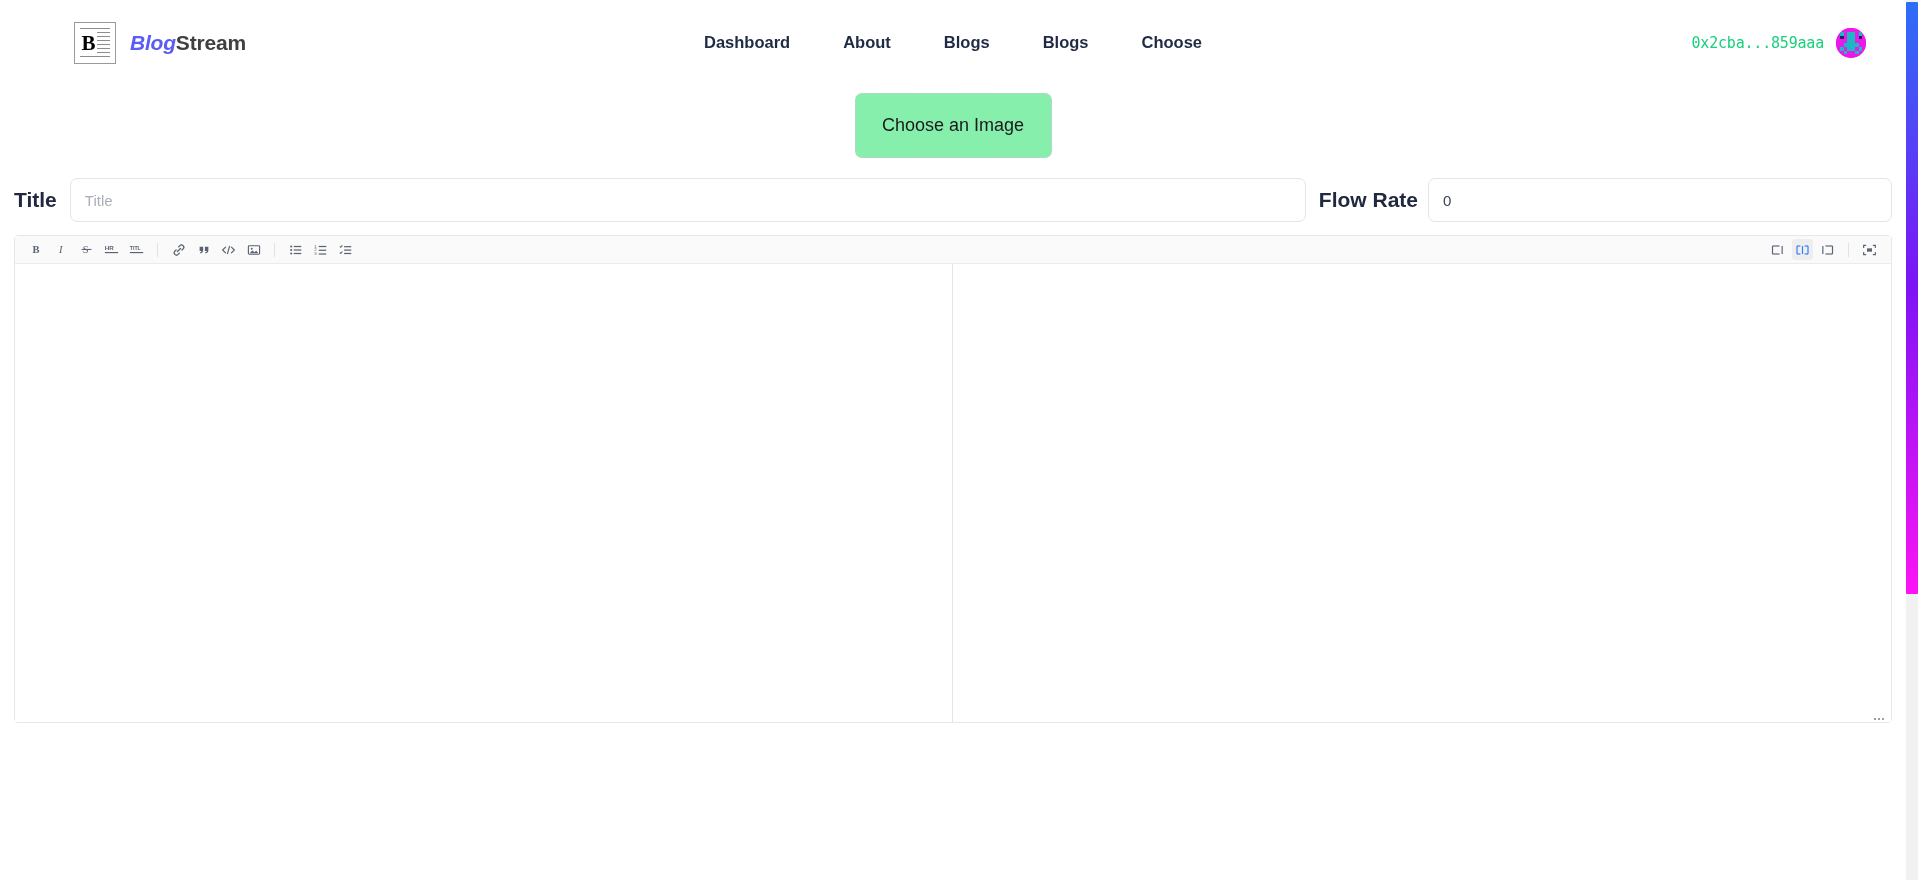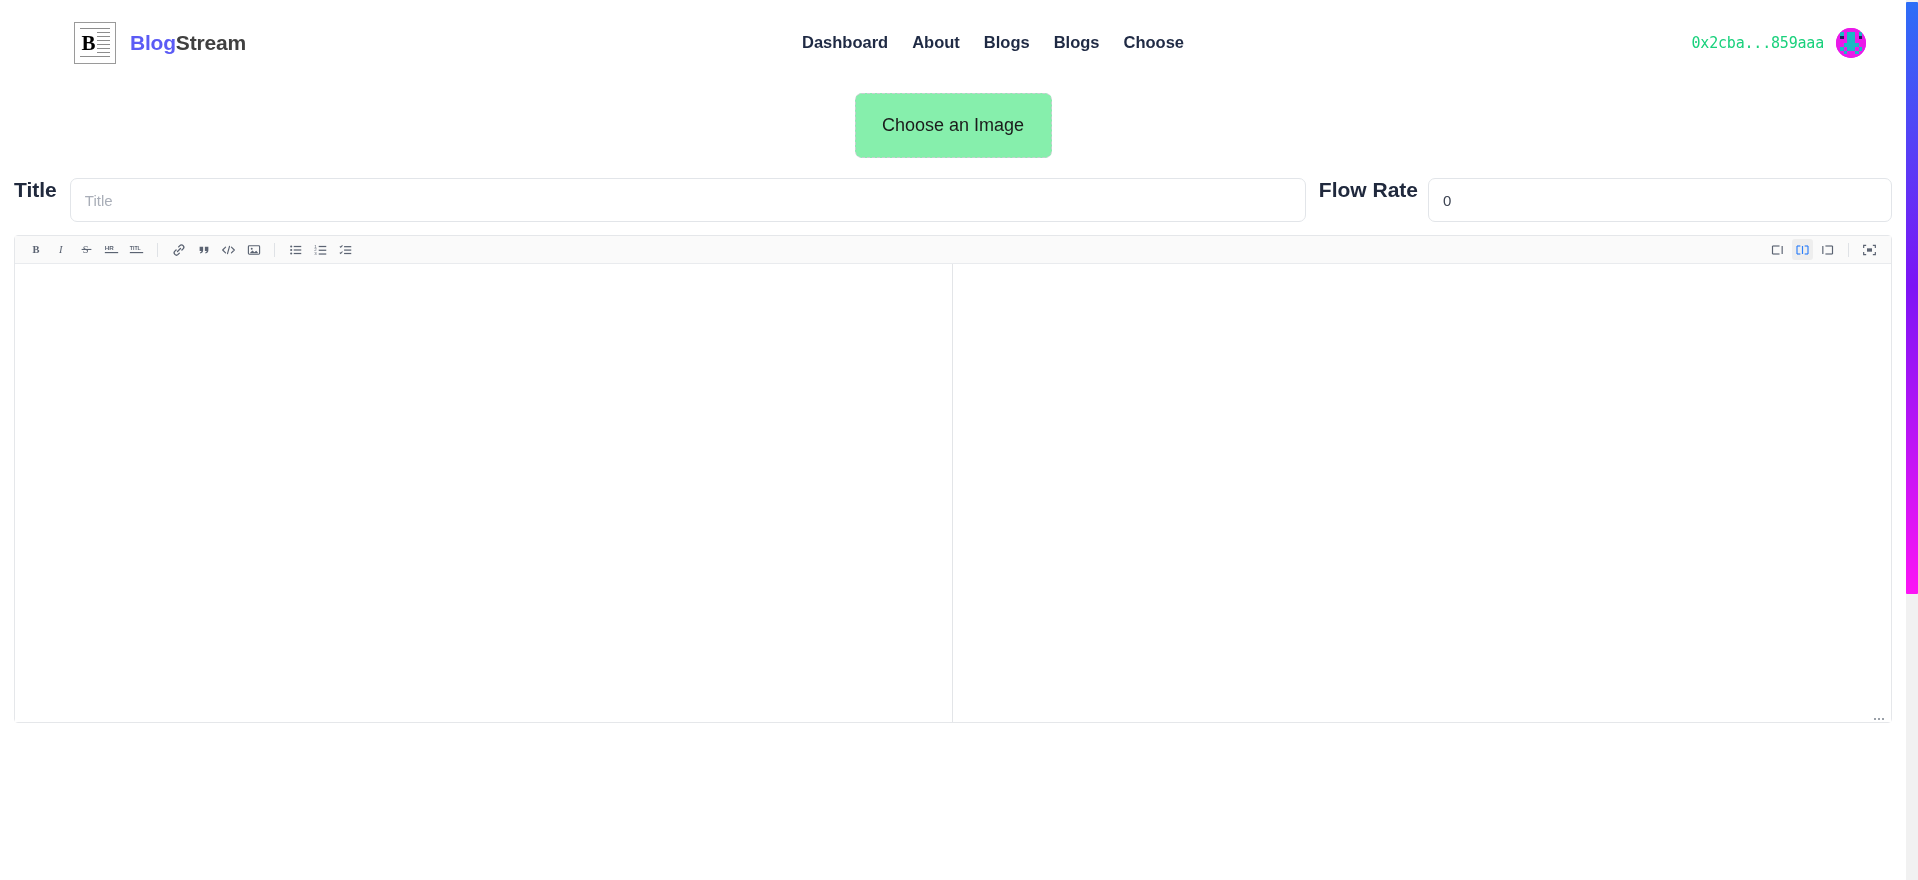--- a/index.html
+++ b/index.html
@@ -51,31 +51,30 @@
     font-weight: bold;
     font-size: 21px;
     line-height: 22px;
     text-align: center;
   }
   .brand-name {
     font-size: 21px;
     font-weight: bold;
     letter-spacing: -0.2px;
   }
-  .brand-name .b1 { color: #5b5bf5; }
+  .brand-name .b1 { color: #5b5bf5; font-style: italic; }
   .brand-name .b2 { color: #404040; }
 
   .nav {
     position: absolute;
     left: 50%;
     transform: translateX(-50%);
     display: flex;
     align-items: center;
-    gap: 24px;
-    margin-left: 40px;
+    gap: 53px;
   }
   .nav-link {
     font-size: 16.5px;
     font-weight: bold;
     color: #1f2a44;
     text-decoration: none;
     cursor: pointer;
     white-space: nowrap;
   }
 
@@ -116,21 +115,21 @@
     justify-content: center;
     font-size: 18px;
     color: #1b1b1b;
     cursor: pointer;
     background: #86efac;
   }
 
   
   .field-row {
     display: flex;
-    align-items: flex-start;
+    align-items: center;
     margin-top: 20px;
     padding: 0 14px;
     gap: 0;
   }
   .field-label {
     font-size: 21px;
     font-weight: bold;
     color: #20293d;
     white-space: nowrap;
   }

